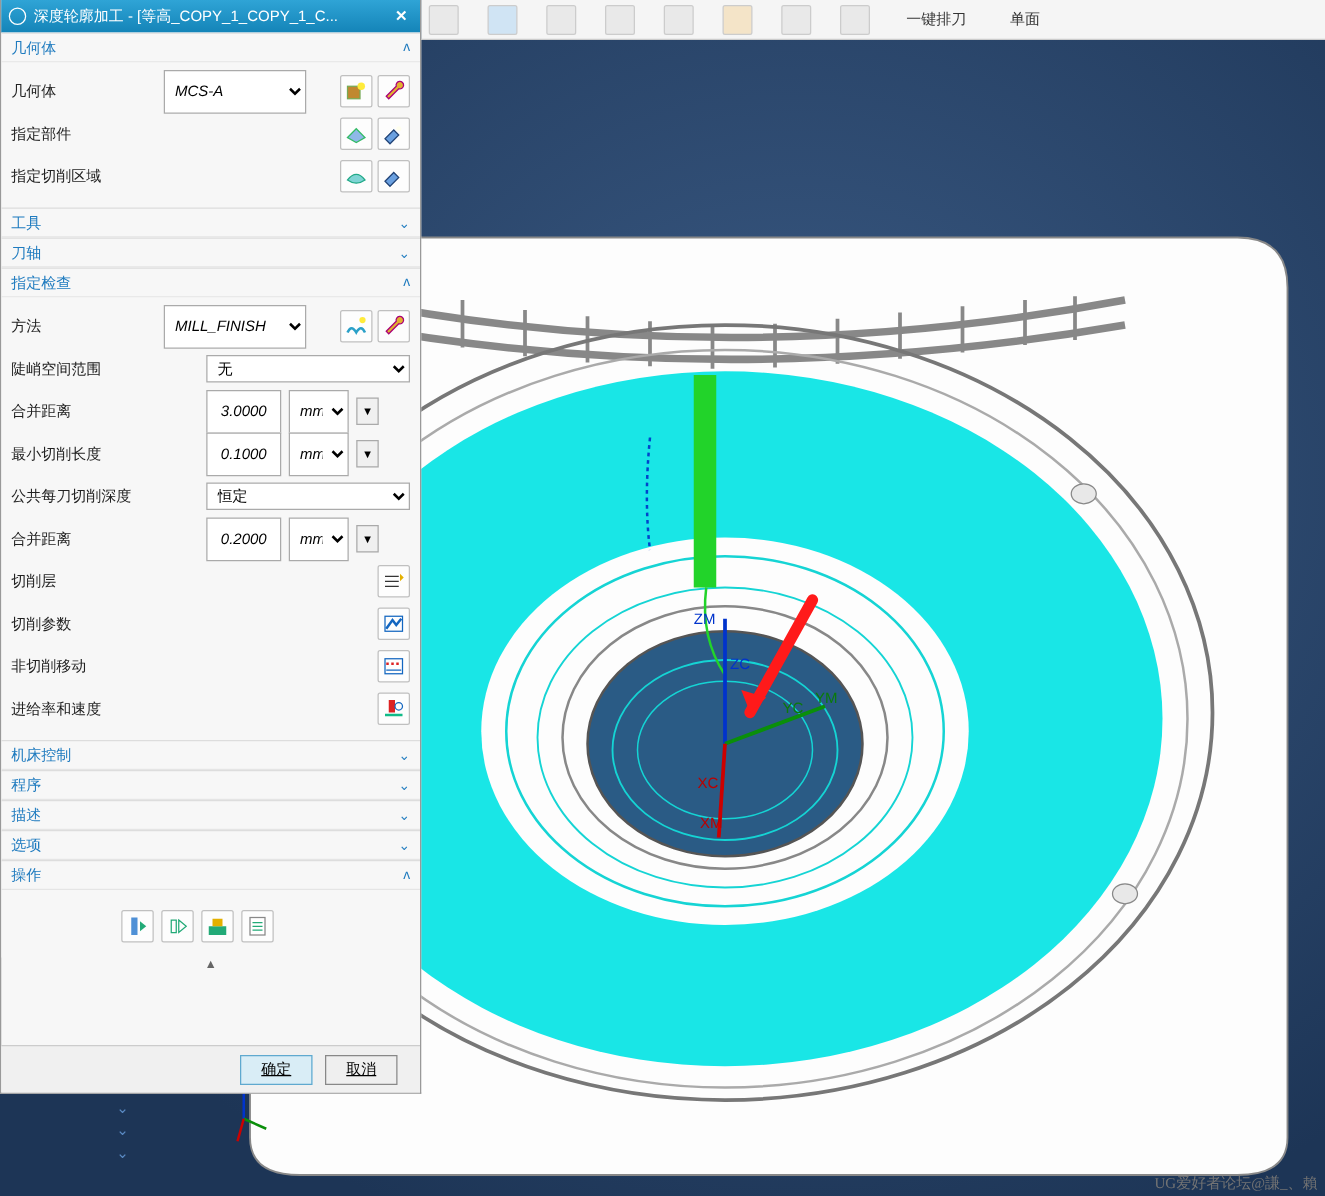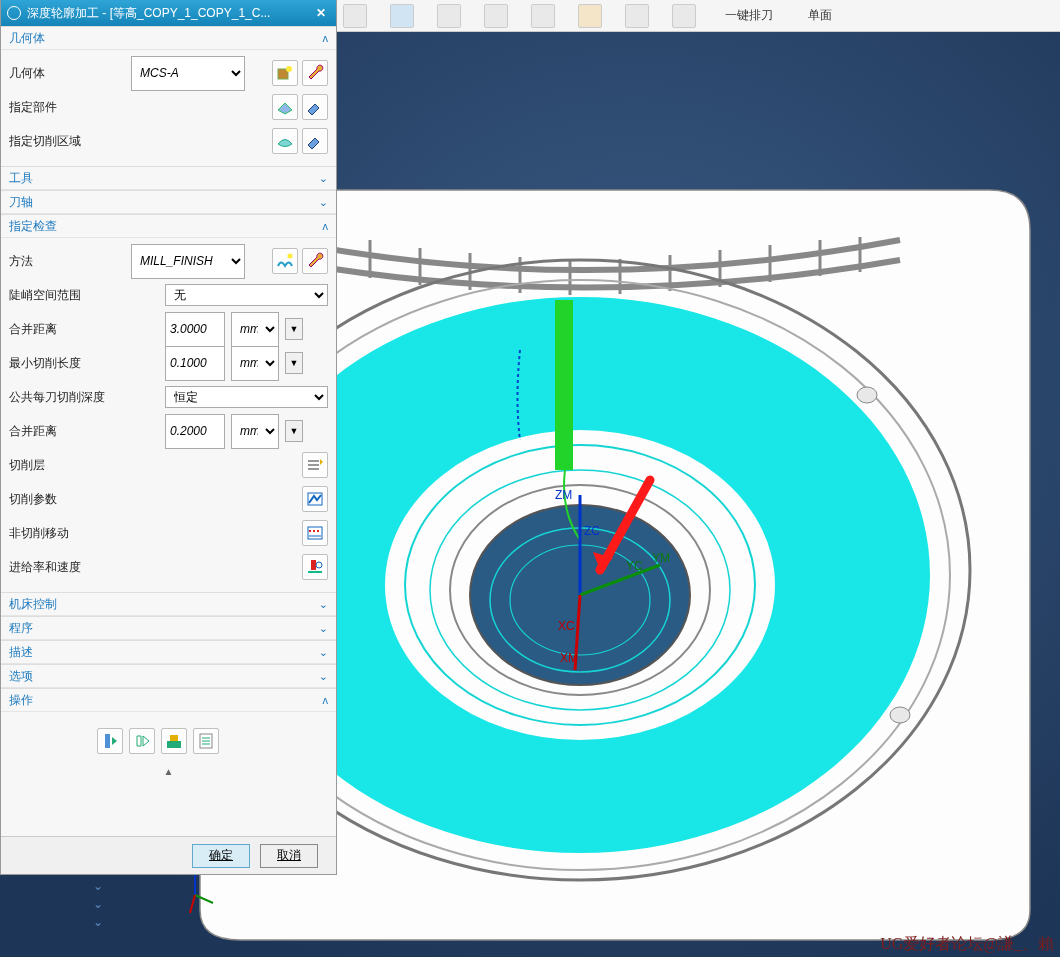--- a/index.html
+++ b/index.html
@@ -63,21 +63,21 @@
   .row .lbl { width: 116px; color: #222; }
   .row .lbl.wide { width: 150px; }
   .row .spacer { flex: 1; }
 
   .select, .num-input, .unit-select {
     height: 35px; background: #fff; border: 1px solid #aaa; font-size: 12px;
     padding: 0 4px;
     font-style: italic;
   }
   .select { width: 114px; }
-  .num-input { width: 60px; text-align: left; }
+  .num-input { width: 60px; text-align: center; }
   .unit-select { width: 48px; }
   .arrow-btn {
     width: 18px; height: 22px; border: 1px solid #aaa; background: #f0f0f0;
     display: flex; align-items: center; justify-content: center; font-size: 9px;
   }
   .full-select { flex: 1; height: 22px; background:#fff; border:1px solid #aaa; padding:0 4px;}
 
   .icon-btn {
     width: 26px; height: 26px; border: 1px solid #c0c0c0; background: #fdfdfd;
     display: flex; align-items: center; justify-content: center; border-radius: 2px;
@@ -94,21 +94,21 @@
   .dlg-footer {
     height: 38px; border-top: 1px solid #ccc; display:flex; align-items:center; justify-content:flex-end;
     gap: 10px; padding-right: 18px; background:#f0f0f0;text-decoration:underline;
   }
   .dlg-footer button {
     width: 58px; height: 24px; border:1px solid #888; background:#efefef; cursor:pointer;
   }
   .dlg-footer button.primary { background:#d9edf6; border-color:#5fa9cf; }
 
   .watermark {
-    position:absolute; right:6px; bottom:2px; font-size:16px; color:#7f1d1d;
+    position:absolute; right:6px; bottom:2px; font-size:12px; color:#737373;
     font-family: "SimSun", serif;
   }
 </style>
 </head>
 <body>
 
 <div class="viewport">
   <svg width="1060" height="957" viewBox="0 0 1060 957">
 
     <path d="M 200 210 Q 200 190 240 190 L 990 190 Q 1030 190 1030 230 L 1030 910 Q 1030 940 990 940 L 240 940 Q 200 940 200 910 Z" fill="#fdfdfd" stroke="#888" stroke-width="1.5"></path>

